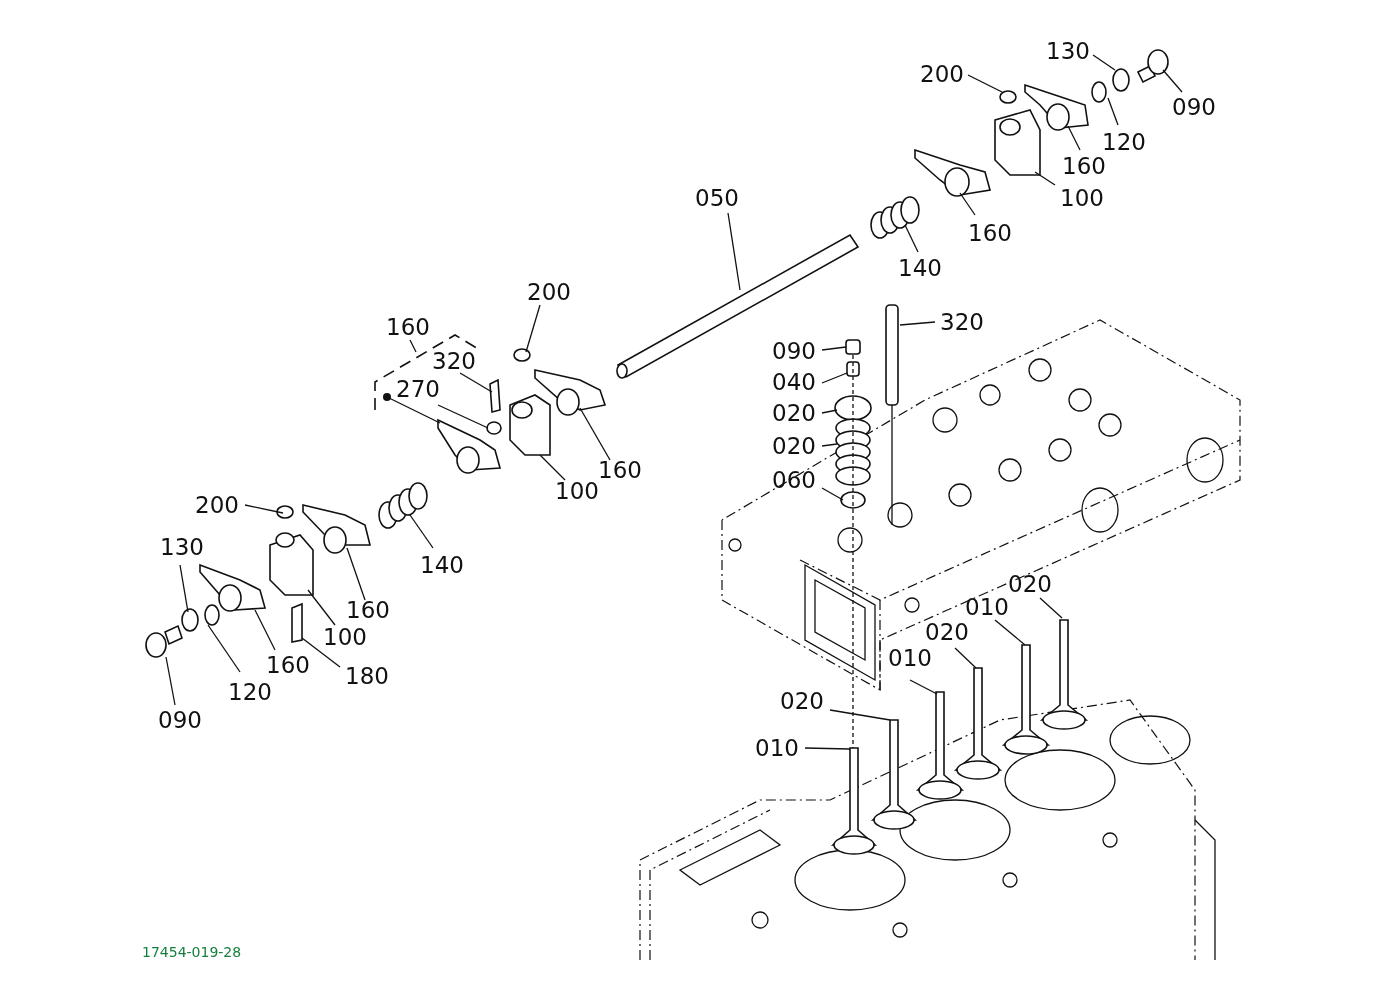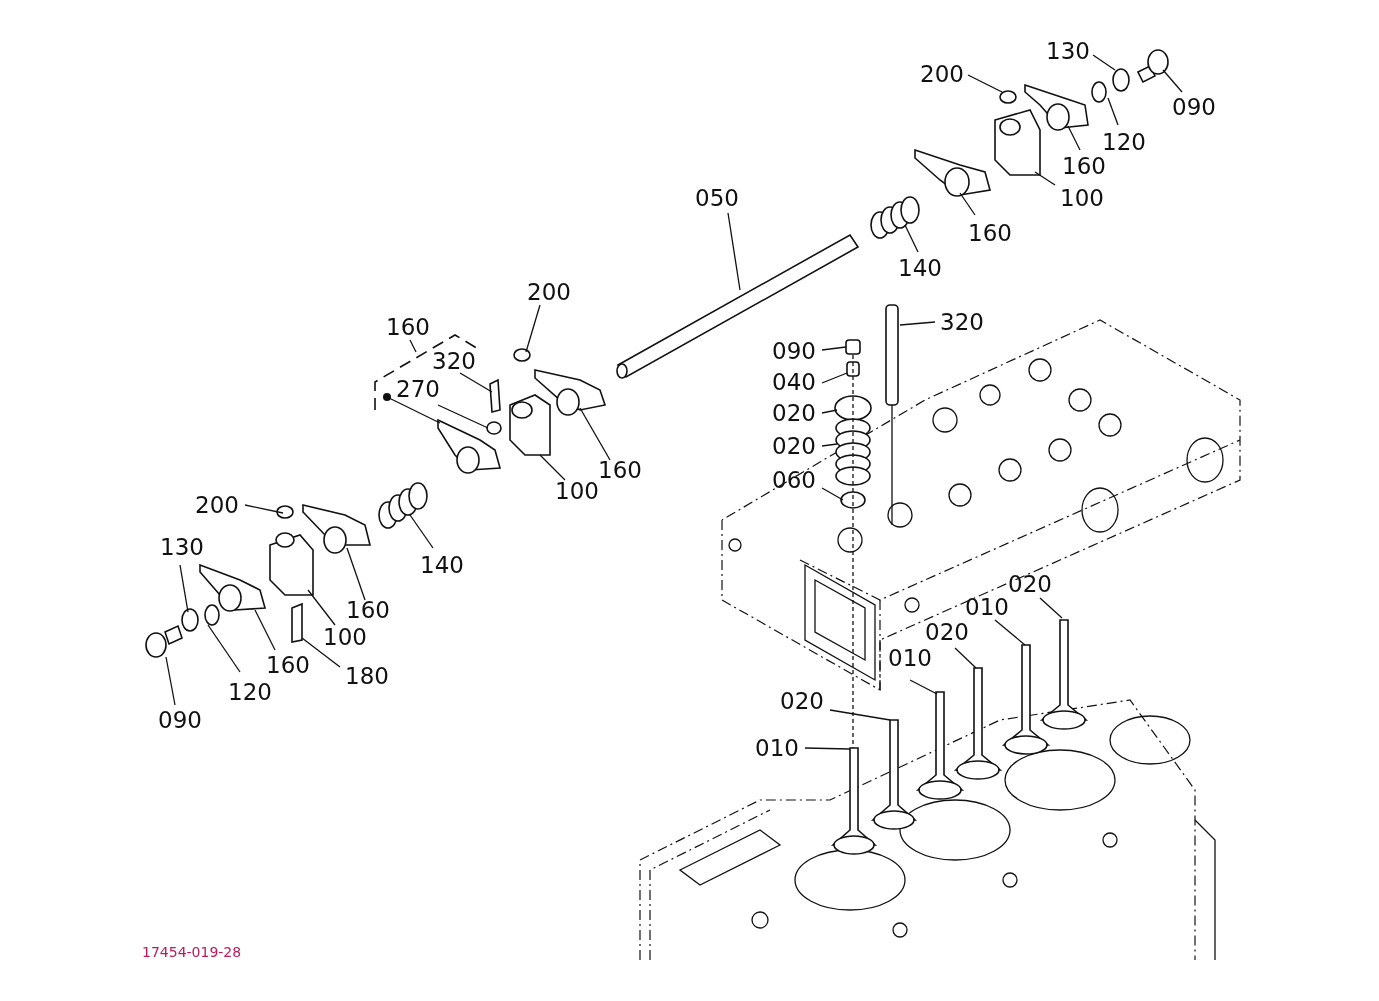--- a/index.html
+++ b/index.html
@@ -1,19 +1,19 @@
 <!DOCTYPE html>
 <html><head>
 <meta charset="utf-8">
 <style>
   html,body{margin:0;padding:0;background:#fff;}
   body{width:1379px;height:1001px;overflow:hidden;position:relative;font-family:"DejaVu Sans",sans-serif;}
   #stage{position:absolute;left:0;top:0;width:1379px;height:1001px;}
   .lbl{position:absolute;font-family:"DejaVu Sans",sans-serif;font-size:23px;color:#111;line-height:1;white-space:nowrap;}
-  .code{position:absolute;left:142px;top:944px;font-family:"DejaVu Sans",sans-serif;font-size:14px;color:#be185d;}
+  .code{position:absolute;left:142px;top:944px;font-family:"DejaVu Sans",sans-serif;font-size:14px;color:#15803d;}
   svg{position:absolute;left:0;top:0;}
   .p{fill:#fff;stroke:#111;stroke-width:1.6;}
   .l{fill:none;stroke:#111;stroke-width:1.3;}
   .d{fill:none;stroke:#111;stroke-width:1.2;stroke-dasharray:10 4 2 4;}
   .dash{fill:none;stroke:#111;stroke-width:1.6;stroke-dasharray:12 7;}
 </style>
 </head>
 <body>
 
 <div id="stage">

